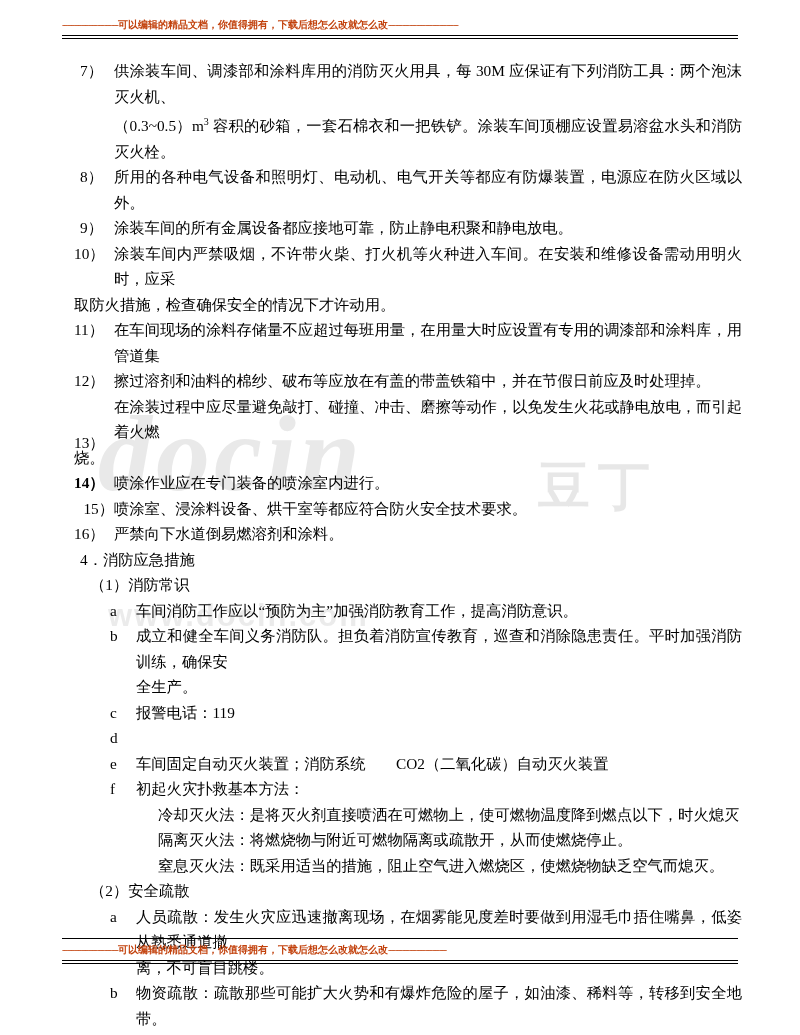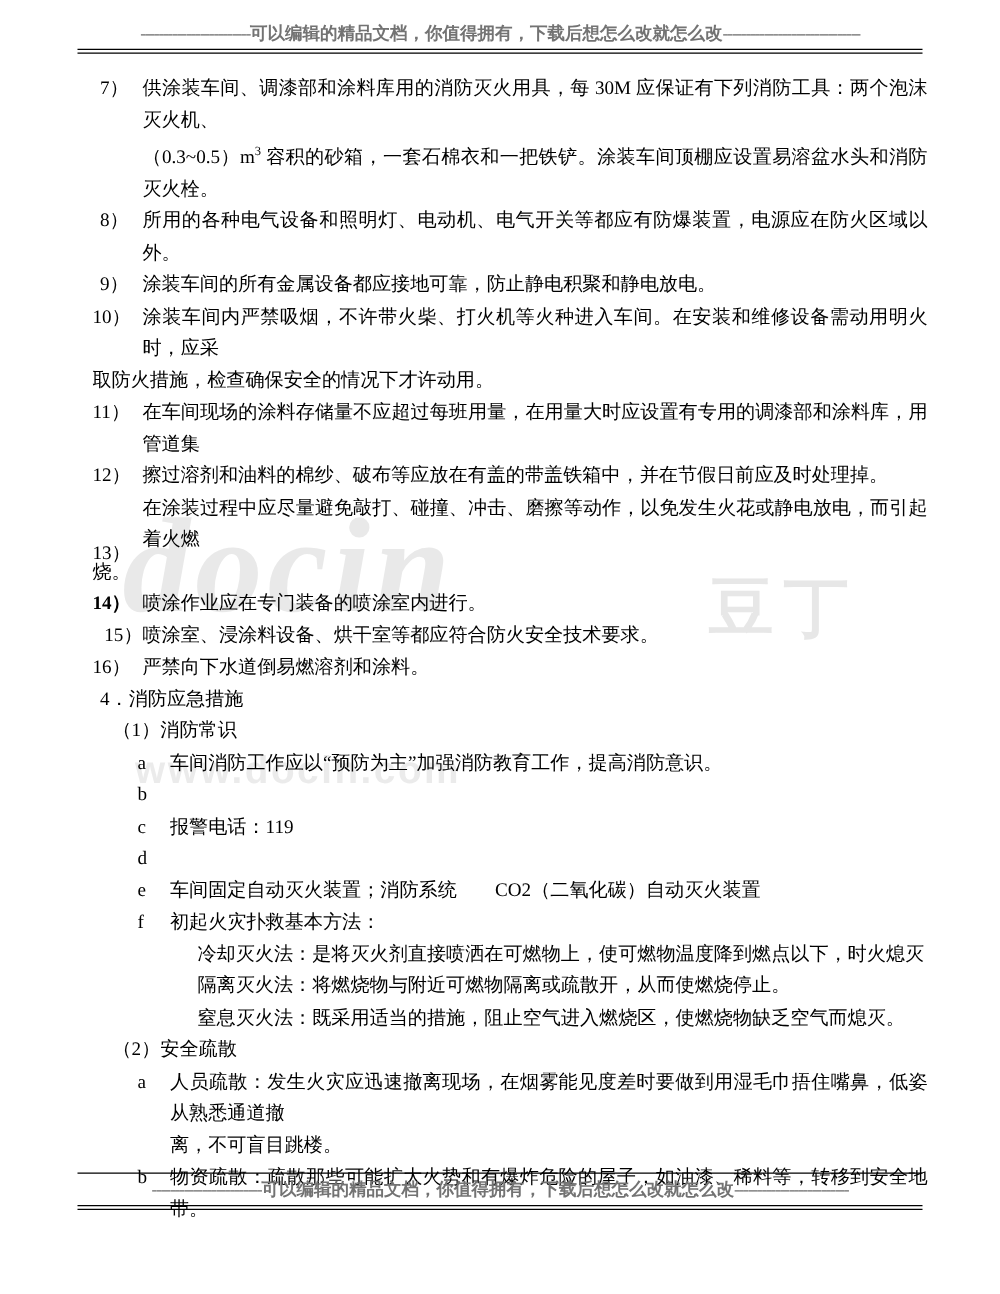--- a/index.html
+++ b/index.html
@@ -31,44 +31,43 @@
     font-family: "Liberation Serif", serif;
     font-size: 108px;
     font-weight: bold;
     font-style: italic;
     color: rgba(120,120,120,0.16);
     letter-spacing: 4px;
     white-space: nowrap;
   }
   .wm-cn {
     position: absolute;
-    left: 567px;
+    left: 538px;
     top: 452px;
     font-size: 52px;
     font-weight: bold;
     color: rgba(120,120,120,0.18);
     letter-spacing: 8px;
     white-space: nowrap;
   }
   .wm-url {
     position: absolute;
     left: 108px;
     top: 598px;
     font-family: "Liberation Sans", sans-serif;
     font-size: 31px;
     font-weight: bold;
     color: rgba(120,120,120,0.15);
     letter-spacing: 2px;
     white-space: nowrap;
   }
   
   .promo {
-    text-align: center;
-    font-size: 14px;
-    color: #737373;
+    font-size: 10px;
+    color: #c2410c;
     white-space: nowrap;
     letter-spacing: 0px;
   }
   .promo .dash {
     letter-spacing: -1px;
   }
   .promo b { font-weight: bold; }
   .rule-dbl {
     border-top: 1px solid #000;
     border-bottom: 1px solid #000;
@@ -238,20 +237,24 @@
     <div class="line sub-head">（1）消防常识</div>
 
     <div class="item-row">
       <div class="item-mark">a</div>
       <div class="item-body">
         <span class="ind">车间消防工作应以“预防为主”加强消防教育工作，提高消防意识。</span>
       </div>
     </div>
     <div class="item-row">
       <div class="item-mark">b</div>
+      <div class="item-body">
+        <span class="ind">成立和健全车间义务消防队。担负着消防宣传教育，巡查和消除隐患责任。平时加强消防训练，确保安</span>
+        <span class="ind">全生产。</span>
+      </div>
     </div>
     <div class="item-row">
       <div class="item-mark">c</div>
       <div class="item-body">
         <span class="ind">报警电话：119</span>
       </div>
     </div>
     <div class="item-row">
       <div class="item-mark">d</div>
     </div>

